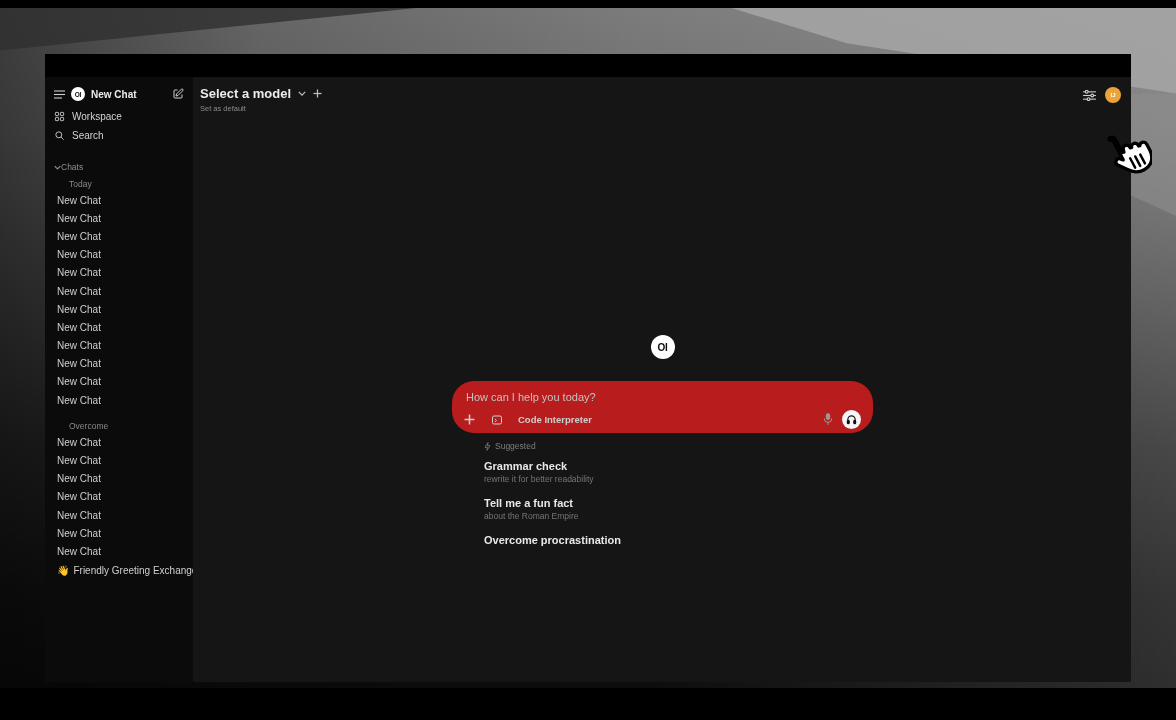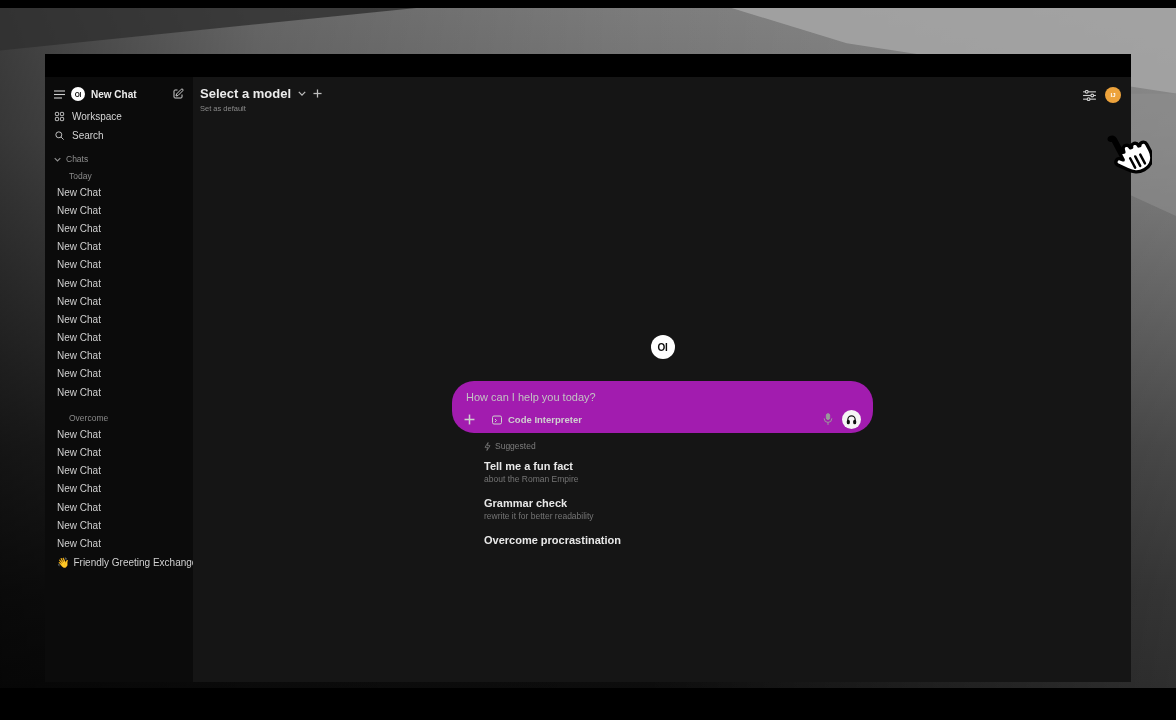--- a/index.html
+++ b/index.html
@@ -31,22 +31,22 @@
              display:flex; flex-direction:column; padding:6px 0 0 0; overflow:hidden; }
   .sb-header { display:flex; align-items:center; gap:6px; padding:4px 9px 6px 9px; }
   .sb-title { font-size:10px; font-weight:bold; color:#ececec; flex:1; }
   .logo-circle { width:14px; height:14px; border-radius:50%; background:#fff; color:#0b0b0b;
                  display:flex; align-items:center; justify-content:center;
                  font-size:6.5px; font-weight:bold; letter-spacing:-.3px; flex-shrink:0; }
   .icon-btn { display:flex; align-items:center; justify-content:center; cursor:pointer; }
   .sb-row { display:flex; align-items:center; gap:7px; height:19px; padding:0 9px;
             font-size:10px; color:#d4d4d4; cursor:pointer; }
   .sb-row svg { flex-shrink:0; }
-  .sb-section { display:flex; align-items:center; gap:5px; height:16px; padding:0 9px;
-                margin-top:6px; font-size:8.5px; color:#8f8f8f; cursor:pointer; }
+  .sb-section { display:flex; align-items:center; height:16px; padding:0 9px;
+                margin-top:14px; font-size:8.5px; color:#8f8f8f; cursor:pointer; }
   .sb-group-label { font-size:8.5px; color:#8a8a8a; padding:0 24px; height:15px;
                     display:flex; align-items:center; margin-top:1px; }
   .sb-chat-item { height:18.2px; display:flex; align-items:center; padding:0 12px;
                   font-size:10px; color:#cfcfcf; cursor:pointer; white-space:nowrap; }
   .sb-pinned { height:19px; display:flex; align-items:center; gap:4px; padding:0 12px;
                font-size:10px; color:#cfcfcf; cursor:pointer; white-space:nowrap; }
   .emoji { font-size:10px; color:#f3b13e; }
   .yesterday-gap { margin-top:9px; }
 
   
@@ -58,24 +58,24 @@
   .top-actions { position:absolute; right:10px; top:10px; display:flex; align-items:center; gap:9px; }
   .avatar { width:16px; height:16px; border-radius:50%; background:#eda33c; color:#fff;
             display:flex; align-items:center; justify-content:center; font-size:6px;
             font-weight:bold; cursor:pointer; }
 
   .center-col { position:absolute; left:259px; top:258px; width:421px; }
   .greeting { display:flex; align-items:center; justify-content:center; gap:10px; margin-bottom:22px; }
   .greeting .logo-circle { width:24px; height:24px; font-size:10px; }
   .greeting-text { font-size:20px; font-weight:600; color:#f2f2f2; letter-spacing:.2px; }
 
-  .input-card { background:#a21caf; border-radius:22px; padding:10px 12px 8px 12px; height:52px; }
+  .input-card { background:#b91c1c; border-radius:22px; padding:10px 12px 8px 12px; height:52px; }
   .input-placeholder { font-size:11px; color:#c3c3c3; padding-left:2px; }
   .input-actions { display:flex; align-items:center; margin-top:7px; }
-  .chip { display:flex; align-items:center; gap:5px; margin-left:16px; cursor:pointer; }
+  .chip { display:flex; align-items:center; gap:15px; margin-left:16px; cursor:pointer; }
   .chip-label { font-size:9.5px; color:#cfcfcf; font-weight:600; }
   .spacer { flex:1; }
   .hp-btn { width:19px; height:19px; border-radius:50%; background:#f5f5f5;
             display:flex; align-items:center; justify-content:center; cursor:pointer; margin-left:9px; }
 
   .suggested { margin-top:8px; padding-left:32px; }
   .suggested-label { display:flex; align-items:center; gap:4px; font-size:8.5px; color:#7d7d7d; }
   .prompt { margin-top:9px; cursor:pointer; }
   .prompt-title { font-size:11px; font-weight:600; color:#e8e8e8; }
   .prompt-sub { font-size:8.5px; color:#757575; margin-top:2px; }
@@ -307,27 +307,27 @@
           <div class="suggested">
             <div class="suggested-label">
               <svg width="7" height="9" viewBox="0 0 12 16" fill="none" stroke="#7d7d7d" stroke-width="1.4">
                   <path d="M7 1 1.5 9.5H6L5 15l5.5-8.5H6L7 1z"></path>
                 </svg>
               <span>Suggested</span>
             </div>
             <div>
 
                 <div class="prompt">
+                  <div class="prompt-title">Grammar check</div>
+                  <div class="prompt-sub">rewrite it for better readability</div>
+                </div>
+
+                <div class="prompt">
                   <div class="prompt-title">Tell me a fun fact</div>
                   <div class="prompt-sub">about the Roman Empire</div>
-                </div>
-
-                <div class="prompt">
-                  <div class="prompt-title">Grammar check</div>
-                  <div class="prompt-sub">rewrite it for better readability</div>
                 </div>
 
                 <div class="prompt">
                   <div class="prompt-title">Overcome procrastination</div>
                 </div>
               </div>
           </div>
         </div>
 
       </div>

